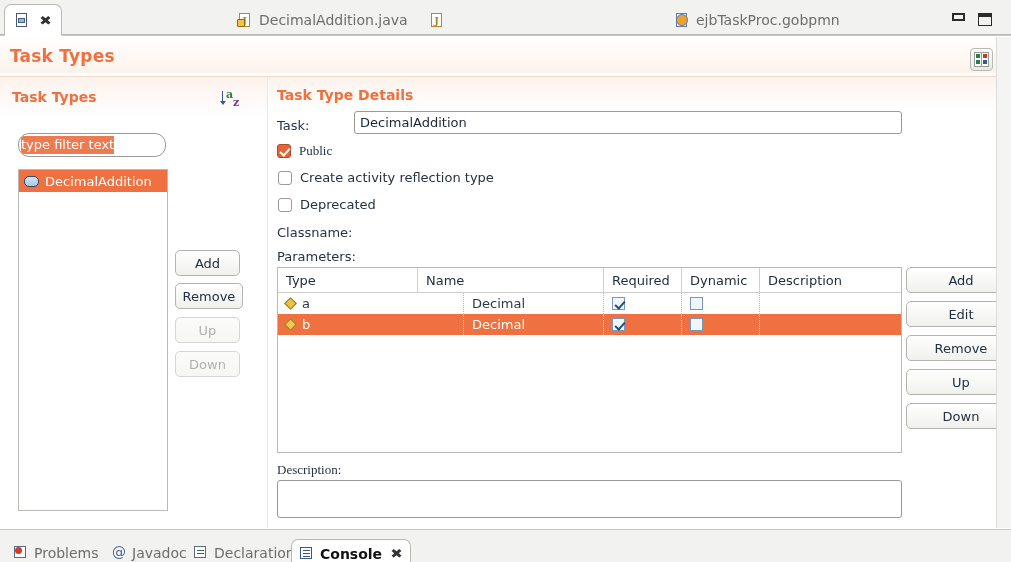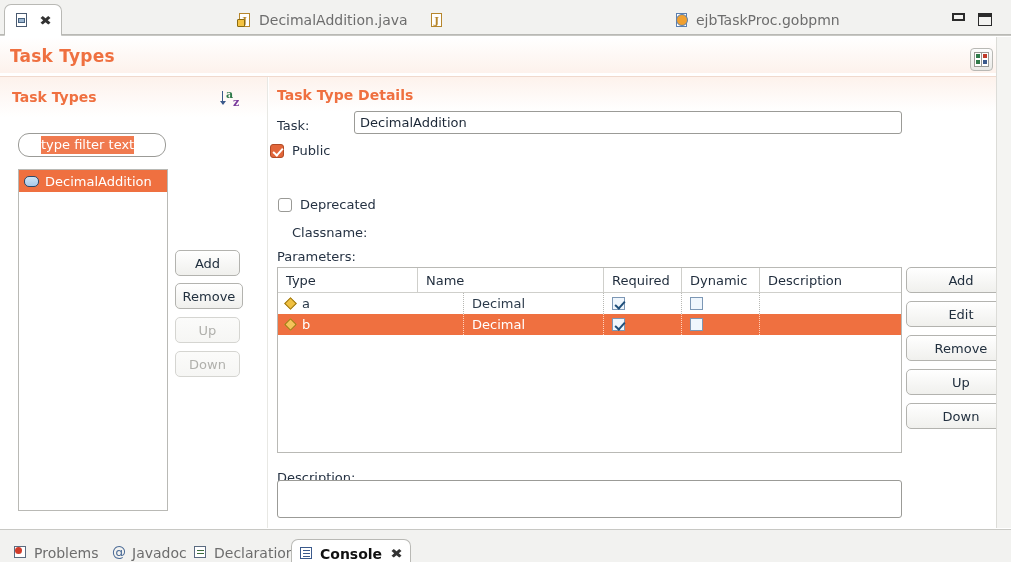--- a/index.html
+++ b/index.html
@@ -139,21 +139,21 @@
   .sort-icon .z {
     position:absolute; left:11px; top:6px; font-size:11px; font-weight:bold;
     color:#7a3a9c; font-family:"DejaVu Serif", serif;
   }
 
   .filter-box {
     position:absolute; left: 18px; top: 56px; width: 148px; height: 24px;
     border: 1px solid #9b9b97; border-radius: 11px;
     background:#ffffff;
     display:flex; align-items:center;
-    padding-left: 22px;
+    padding-left: 2px;
     overflow:hidden;
   }
   .filter-box .sel-text {
     background:#f07a4f; color:#ffffff; font-size:13px; padding: 1px 0 2px 0;
   }
 
   .list-box {
     position:absolute; left: 18px; top: 92px; width: 150px; height: 342px;
     background:#ffffff; border: 1px solid #b9b9b5;
   }
@@ -197,38 +197,38 @@
   }
   .txtfield {
     position:absolute; height: 23px;
     border: 1px solid #9b9b97; border-radius: 3px;
     background: #ffffff;
     font-size: 13px; color:#1b2736;
     display:flex; align-items:center; padding-left:5px;
   }
   #name-label    { left: 8px; top: 41px; }
   #name-field    { left: 85px; top: 34px; width: 548px; }
-  #class-label   { left: 8px; top: 148px; margin-left: 15px; }
+  #class-label   { left: 8px; top: 148px; }
   #class-field   { left: 85px; top: 142px; width: 548px; }
   #params-label  { left: 8px; top: 172px; }
-  #desc-label    { left: 8px; top: 393px; }
+  #desc-label    { left: 8px; top: 385px; font-family: Liberation Serif, serif; }
   #desc-field    { left: 8px; top: 403px; width: 625px; height: 38px; align-items:flex-start; padding-top:3px; }
 
   .chkrow { position:absolute; display:flex; align-items:center; gap: 8px; cursor:default; }
   .chk {
     width: 14px; height: 14px; border-radius: 3px;
     border: 1px solid #9a9a96; background:#ffffff; position:relative; flex:0 0 auto;
   }
   .chk.on { background:#e2663a; border-color:#b14b26; }
   .chk.on::after {
     content:""; position:absolute; left:4px; top:1px; width:4px; height:8px;
     border: solid #ffffff; border-width: 0 2px 2px 0; transform: rotate(42deg);
   }
   .chkrow .cl { font-size:13px; color:#253243; }
-  #chk-public  { left: 1px; top: 66px; }
+  #chk-public  { left: 8px; top: 66px; font-family: Liberation Serif, serif; }
   #chk-reflect { left: 9px; top: 93px; }
   #chk-deprec  { left: 9px; top: 120px; }
 
   
   .ptable {
     position:absolute; left: 8px; top: 190px; width: 625px; height: 186px;
     border: 1px solid #b9b9b5; background:#ffffff; overflow:hidden;
   }
   .pthead { display:flex; height: 25px; background:#ffffff; border-bottom:1px solid #cfcfcb; }
   .pth {
@@ -400,20 +400,24 @@
 
   <div class="right-panel">
     <div class="detail-title">Task Type Details</div>
 
     <div class="fld-label" id="name-label">Task:</div>
     <div class="txtfield" id="name-field">DecimalAddition</div>
 
     <div class="chkrow" id="chk-public">
       <span class="chk on"></span>
       <span class="cl">Public</span>
+    </div>
+    <div class="chkrow" id="chk-reflect">
+      <span class="chk"></span>
+      <span class="cl">Create activity reflection type</span>
     </div>
     <div class="chkrow" id="chk-deprec">
       <span class="chk"></span>
       <span class="cl">Deprecated</span>
     </div>
 
     <div class="fld-label" id="class-label">Classname:</div>
 
     <div class="fld-label" id="params-label">Parameters:</div>
 

